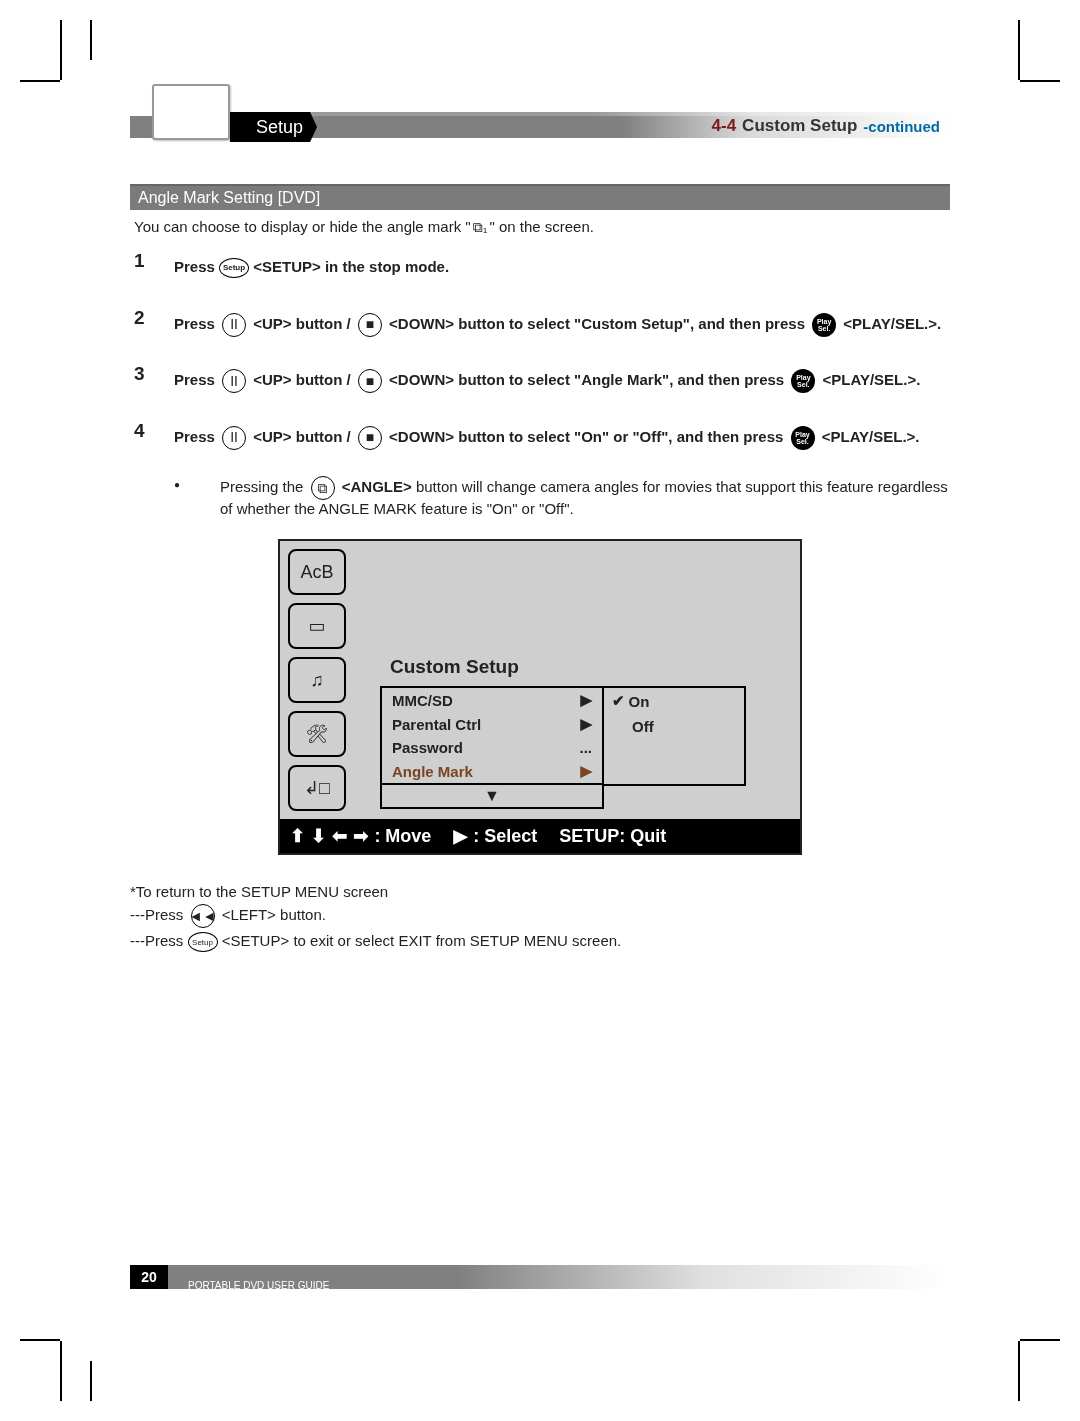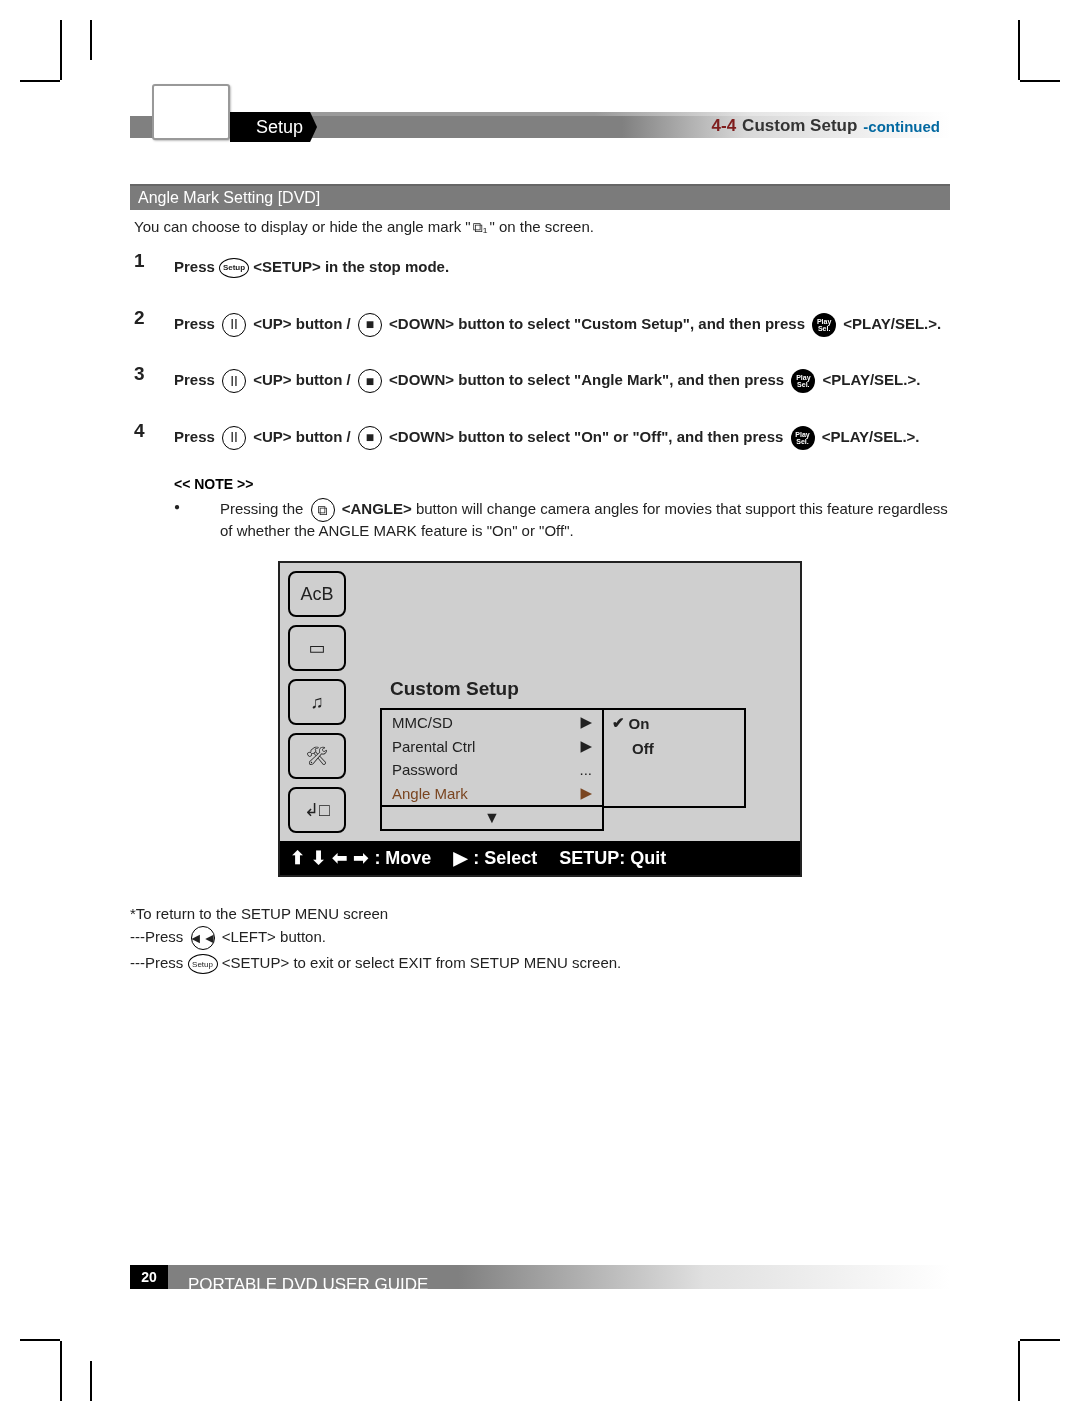--- a/index.html
+++ b/index.html
@@ -121,21 +121,21 @@
     display:flex; align-items:center; justify-content:center; font-size:18px;
     background:#cfcfcf;
   }
   .osd-main { flex:1; background:#cfcfcf; padding:6px 10px 10px 0;}
   .osd-title { font-weight:bold; font-size:19px; padding:6px 0 8px 10px;}
   .osd-cols { display:flex; gap:0; }
   .osd-menu {
     border:2px solid #000; width:220px;
   }
   .osd-menu-row { display:flex; justify-content:space-between; align-items:center;
-    padding:3px 10px; font-weight:normal; font-size:15px;}
+    padding:3px 10px; font-weight:bold; font-size:15px;}
   .osd-menu-row.sel { color:#7a4520; }
   .osd-menu-div { border-top:2px solid #000; text-align:center; padding:2px 0;}
   .osd-options {
     border:2px solid #000; border-left:0; width:140px; height: 96px;
   }
   .osd-opt { padding:4px 8px; font-weight:bold; font-size:15px; display:flex; align-items:center; gap:4px;}
   .osd-bottom {
     background:#000; color:#fff; font-weight:bold; font-size:18px;
     padding:6px 10px; display:flex; align-items:center; gap:6px;
   }
@@ -151,21 +151,21 @@
   .footer-bg {
     position:absolute; left:0; right:0; top:0; height:24px;
     background: linear-gradient(to right, #808080 0%, #808080 40%, #e0e0e0 70%, #fff 100%);
   }
   .footer-num {
     position:absolute; left:0; top:0; width:38px; height:24px; background:#000; color:#fff;
     display:flex; align-items:center; justify-content:center; font-size:14px; font-weight:bold;
   }
   .footer-text {
     position:absolute; left:58px; top:0; height:40px; display:flex; align-items:center;
-    color:#fff; font-size:17px;
+    color:#fff; font-size:10px;
   }
 </style>
 </head>
 <body>
 
 <div class="crop-top-left-v"></div>
 <div class="crop-top-left-v2"></div>
 <div class="crop-top-left-h"></div>
 <div class="crop-top-right-v"></div>
 <div class="crop-top-right-h"></div>
@@ -206,21 +206,20 @@
       <li>
         <div class="step-num">3</div>
         <div class="step-body"><span>Press </span><span class="btn-circle">II</span><span> &lt;UP&gt; button / </span><span class="btn-circle">■</span><span> &lt;DOWN&gt; button to select "Angle Mark", and then press </span><span class="btn-dark">Play Sel.</span><span> &lt;PLAY/SEL.&gt;.</span></div>
       </li>
       <li>
         <div class="step-num">4</div>
         <div class="step-body"><span>Press </span><span class="btn-circle">II</span><span> &lt;UP&gt; button / </span><span class="btn-circle">■</span><span> &lt;DOWN&gt; button to select "On" or "Off", and then press </span><span class="btn-dark">Play Sel.</span><span> &lt;PLAY/SEL.&gt;.</span></div>
       </li>
     </ol>
 
-  <div class="note-title">&lt;&lt; NOTE &gt;&gt;</div>
   <div class="note-list">
     <div class="row">
       <div class="bullet"></div>
       <div>
         <span>Pressing the </span>
         <span class="btn-circle">⧉</span>
         <span class="bold">&lt;ANGLE&gt;</span>
         <span> button will change camera angles for movies that support this feature regardless of whether the ANGLE MARK feature is "On" or "Off".</span>
       </div>
     </div>

